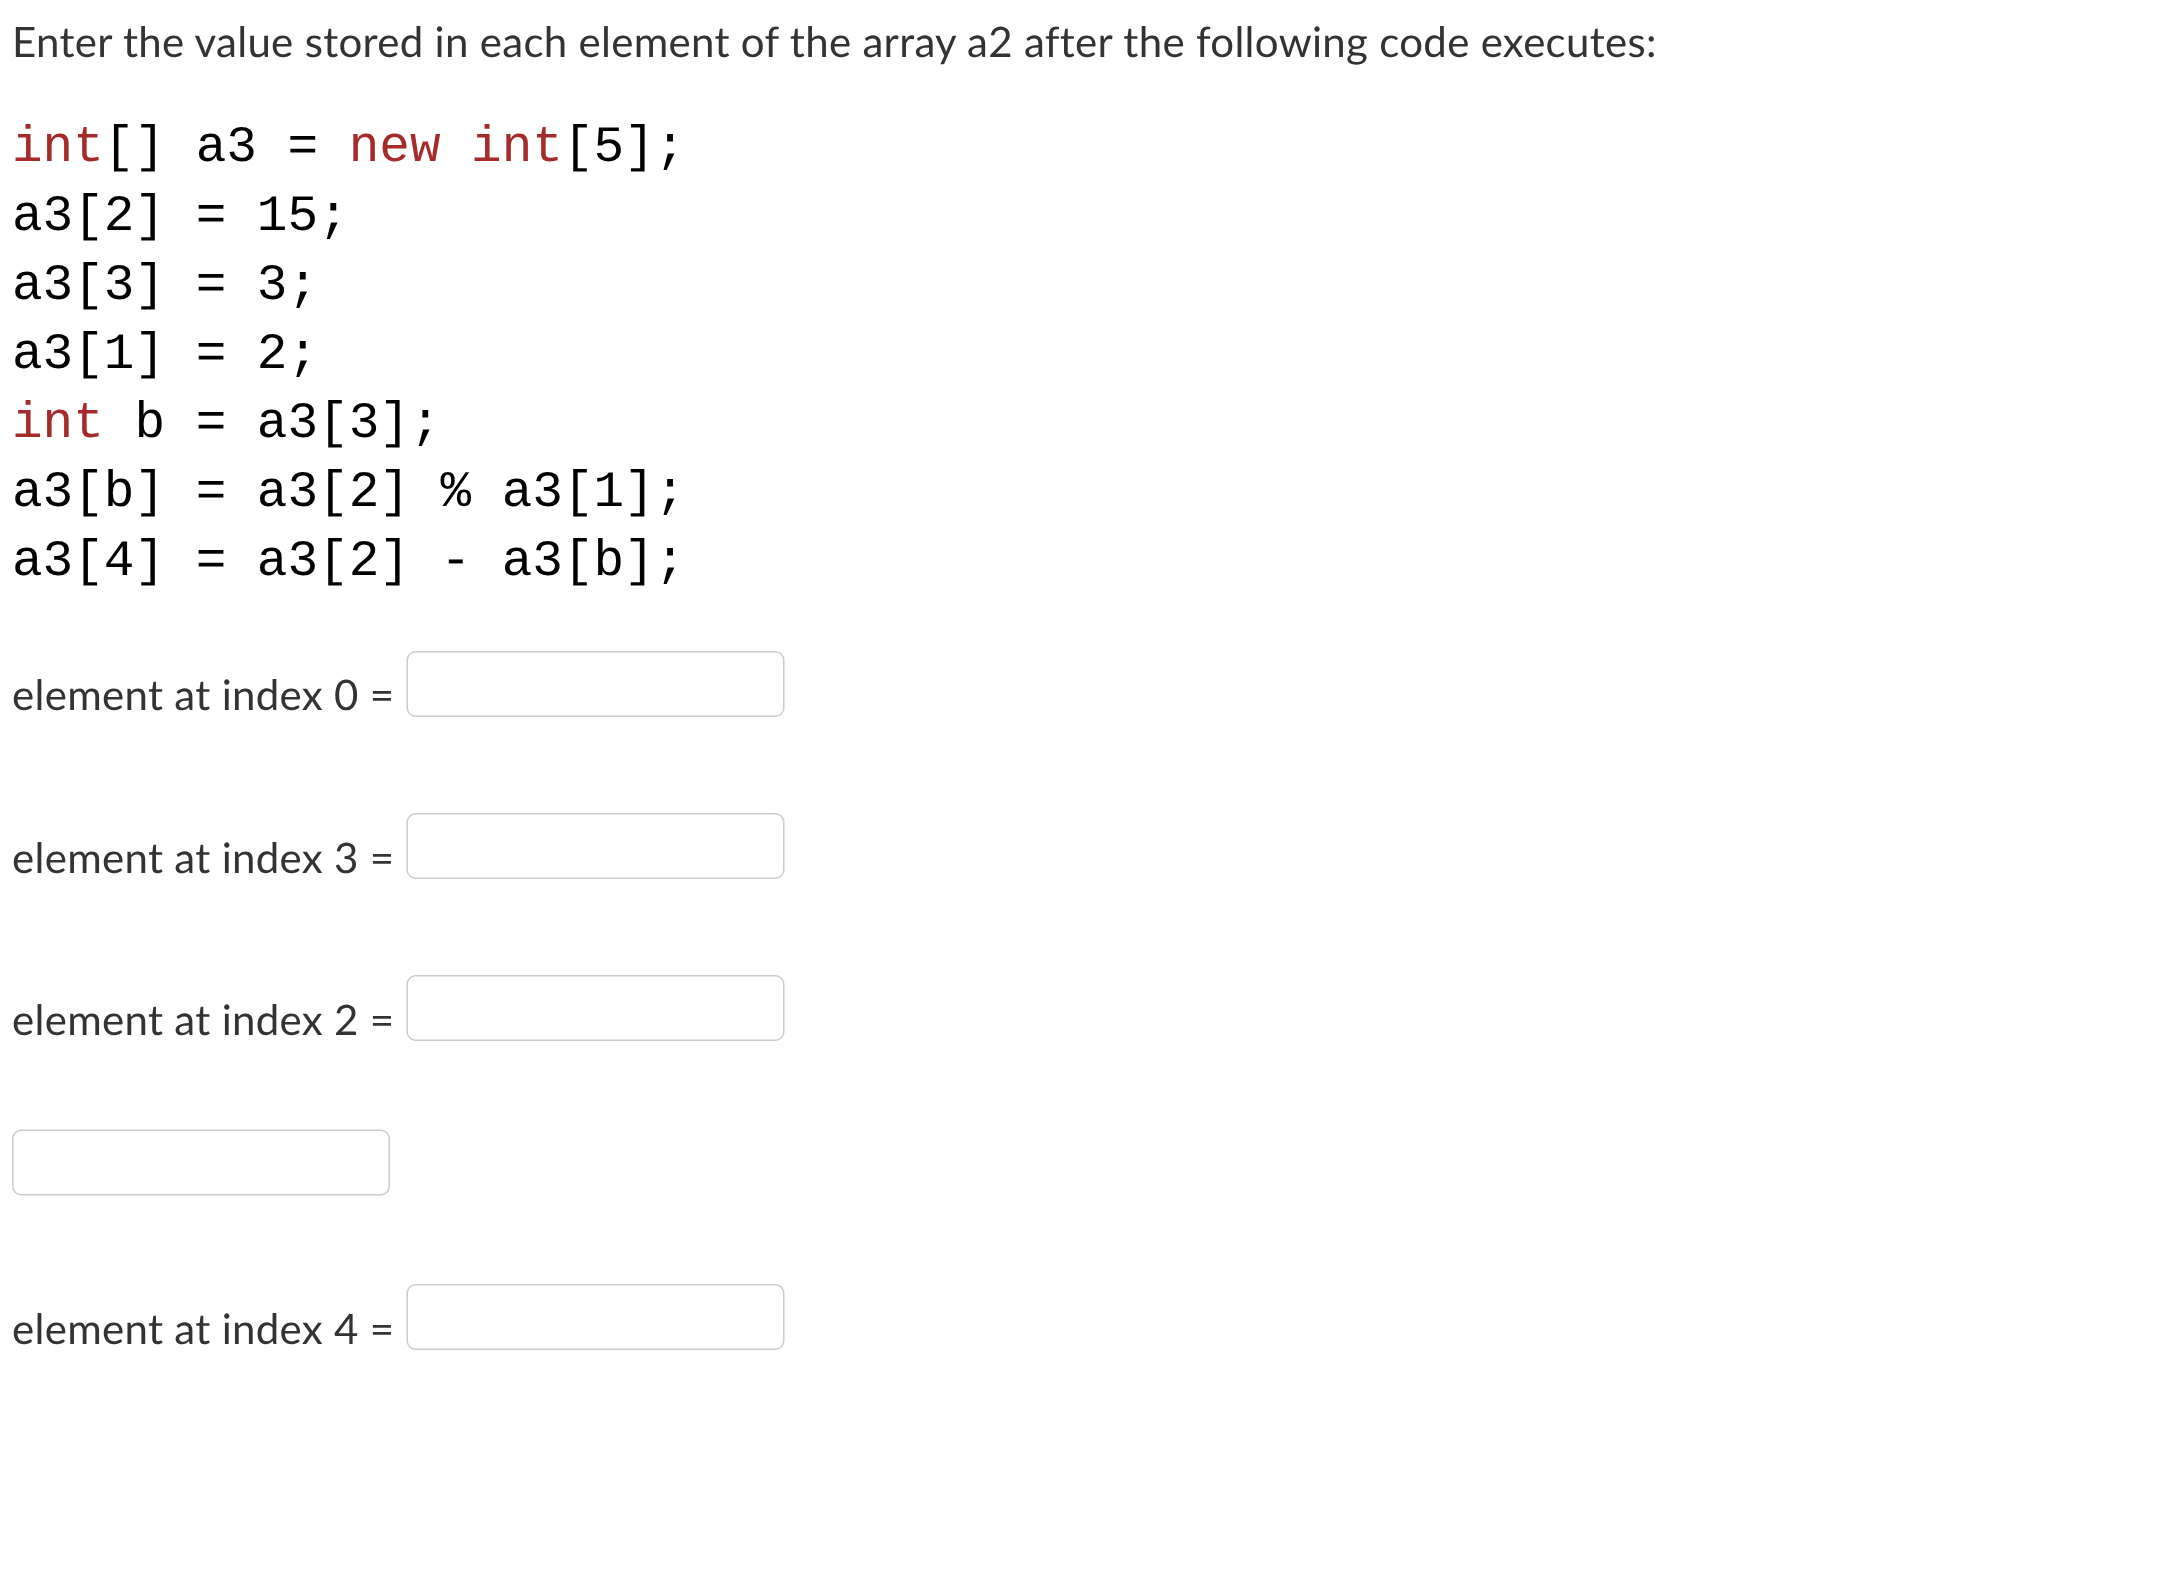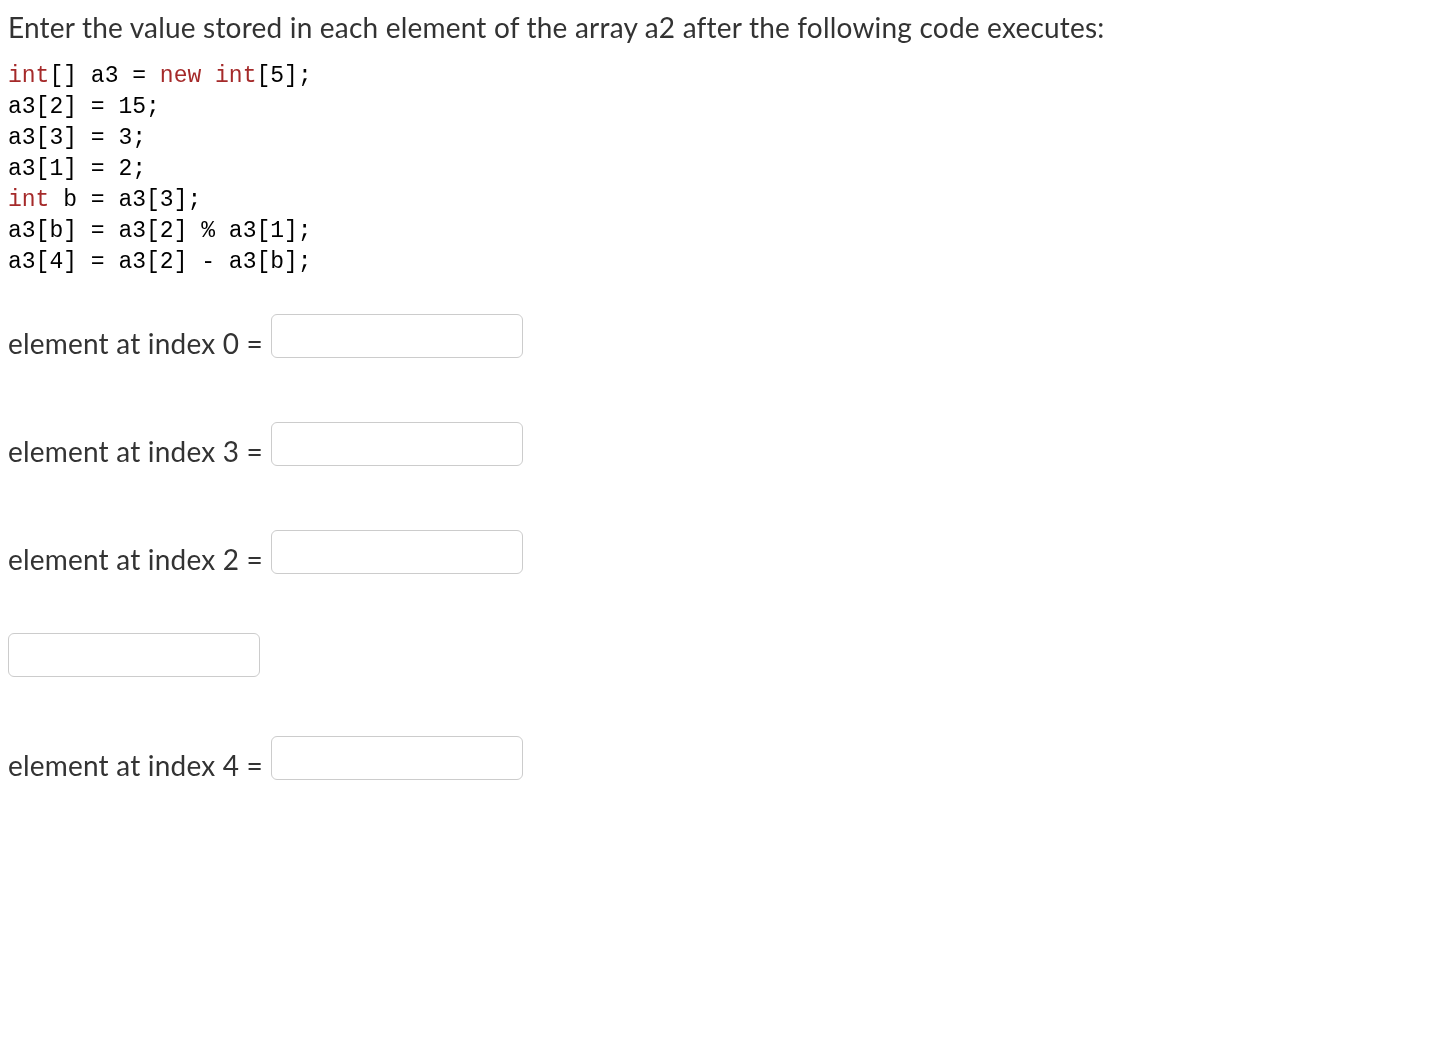--- a/index.html
+++ b/index.html
@@ -5,26 +5,26 @@
     body {
       margin: 0;
       padding: 8px;
       font-family: 'Lato', 'Open Sans', 'Segoe UI', Arial, sans-serif;
       font-size: 28px;
       color: #333333;
       background: #ffffff;
       line-height: 1.4;
     }
     .prompt {
-      margin-bottom: 14px;
+      margin-bottom: 30px;
       letter-spacing: 0.2px;
     }
     .code-block {
       font-family: 'Courier New', Courier, monospace;
-      font-size: 23px;
+      font-size: 34px;
       line-height: 1.35;
       margin-bottom: 30px;
       white-space: pre;
       color: #000000;
     }
     .kw { color: #a52a2a; }
     .answer-row {
       display: flex;
       align-items: center;
       margin-bottom: 54px;

